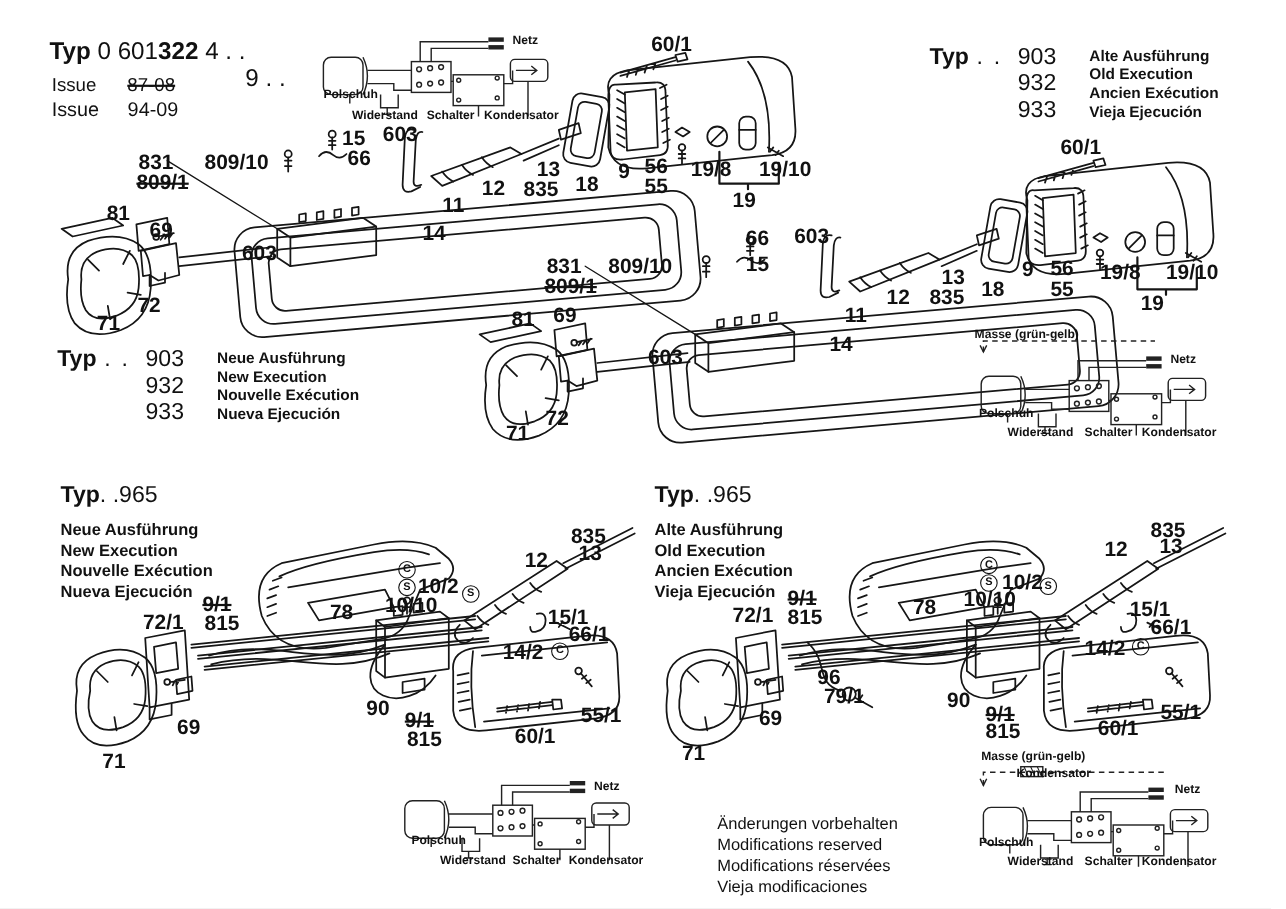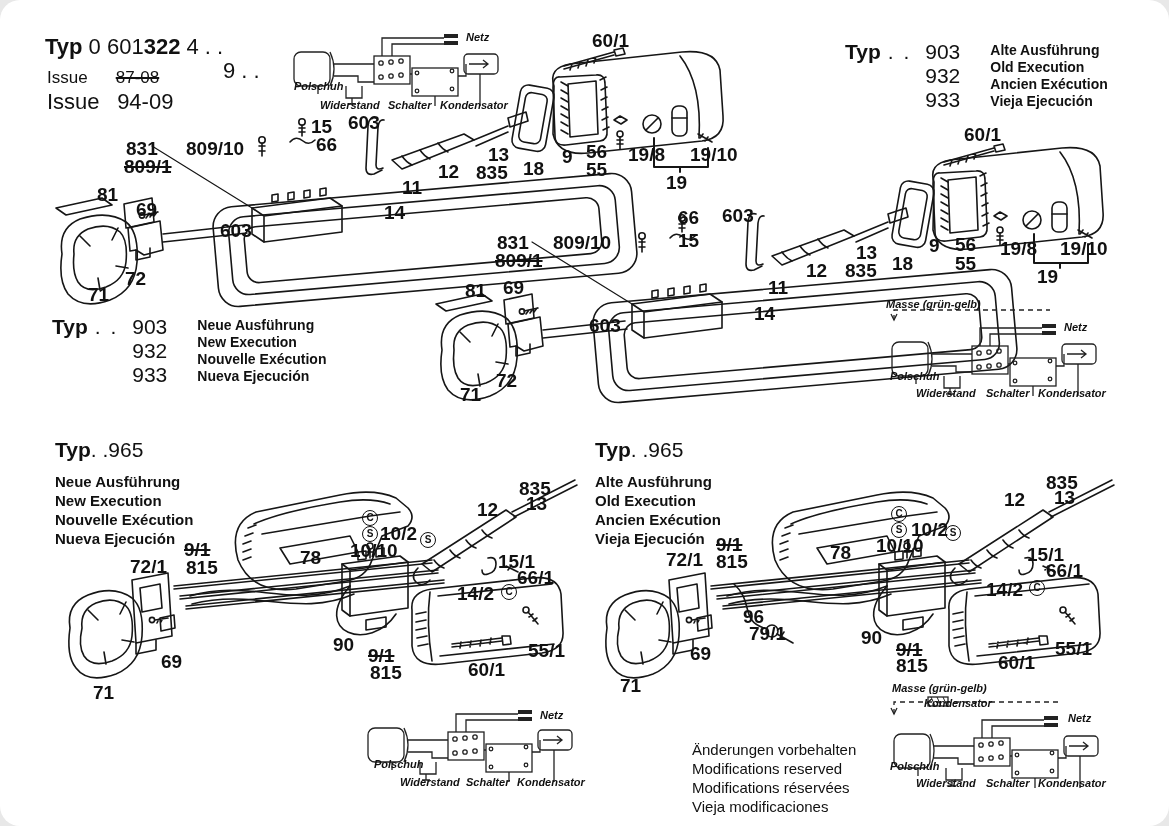--- a/index.html
+++ b/index.html
@@ -1,41 +1,41 @@
 <!DOCTYPE html>
 <html><head>
 <meta charset="utf-8">
 <style>
   html,body{margin:0;padding:0;background:#e8e8e8;}
   .page{position:relative;width:1169px;height:826px;background:#ffffff;overflow:hidden;
-        font-family:"Liberation Sans","DejaVu Sans",sans-serif;color:#111;border-radius:20px;}
+        font-family:"Liberation Sans","DejaVu Sans",sans-serif;color:#111;}
   .abs{position:absolute;}
   svg.art{position:absolute;left:0;top:0;}
   
   .title-block{position:absolute;left:45px;top:34px;width:250px;height:80px;}
   .t-row1{position:absolute;left:0;top:0;font-size:22px;white-space:nowrap;}
   .t-row1 .b{font-weight:700;}
   .t-row2{position:absolute;left:178px;top:24px;font-size:22px;}
   .t-row3{position:absolute;left:2px;top:34px;font-size:17px;}
-  .t-row4{position:absolute;left:2px;top:55px;font-size:22px;}
+  .t-row4{position:absolute;left:2px;top:55px;font-size:18px;}
   .t-lab{display:inline-block;width:64px;}
   .strike{text-decoration:line-through;text-decoration-thickness:2px;}
   
   .type-block{position:absolute;}
   .tb-row{display:flex;align-items:flex-start;}
   .tb-typ{font-weight:700;font-size:21px;}
   .tb-dots{font-size:21px;margin:0 5px 0 7px;letter-spacing:2px;}
   .tb-nums{font-size:21px;line-height:24px;text-align:right;min-width:44px;}
   .tb-langs{font-weight:700;font-size:14px;line-height:17px;margin-left:30px;padding-top:2px;white-space:nowrap;}
   .tb-965 .tb-num965{font-size:21px;}
   .tb-langs2{font-weight:700;font-size:15px;line-height:19px;margin-top:10px;white-space:nowrap;}
   
-  .footer-block{position:absolute;left:692px;top:740px;font-size:15px;line-height:19px;}
+  .footer-block{position:absolute;left:652px;top:740px;font-size:15px;line-height:19px;}
   
-  .wiring{position:absolute;font-style:italic;}
+  .wiring{position:absolute;}
   .w-label{position:absolute;font-weight:700;font-size:11px;white-space:nowrap;}
   
   .view{position:absolute;}
   .callout{position:absolute;font-weight:700;font-size:19px;white-space:nowrap;}
   .callout.circled{width:14px;height:14px;border:1.5px solid #111;border-radius:50%;
     font-size:10px;line-height:14px;text-align:center;}
 </style>
 </head>
 <body>
 

